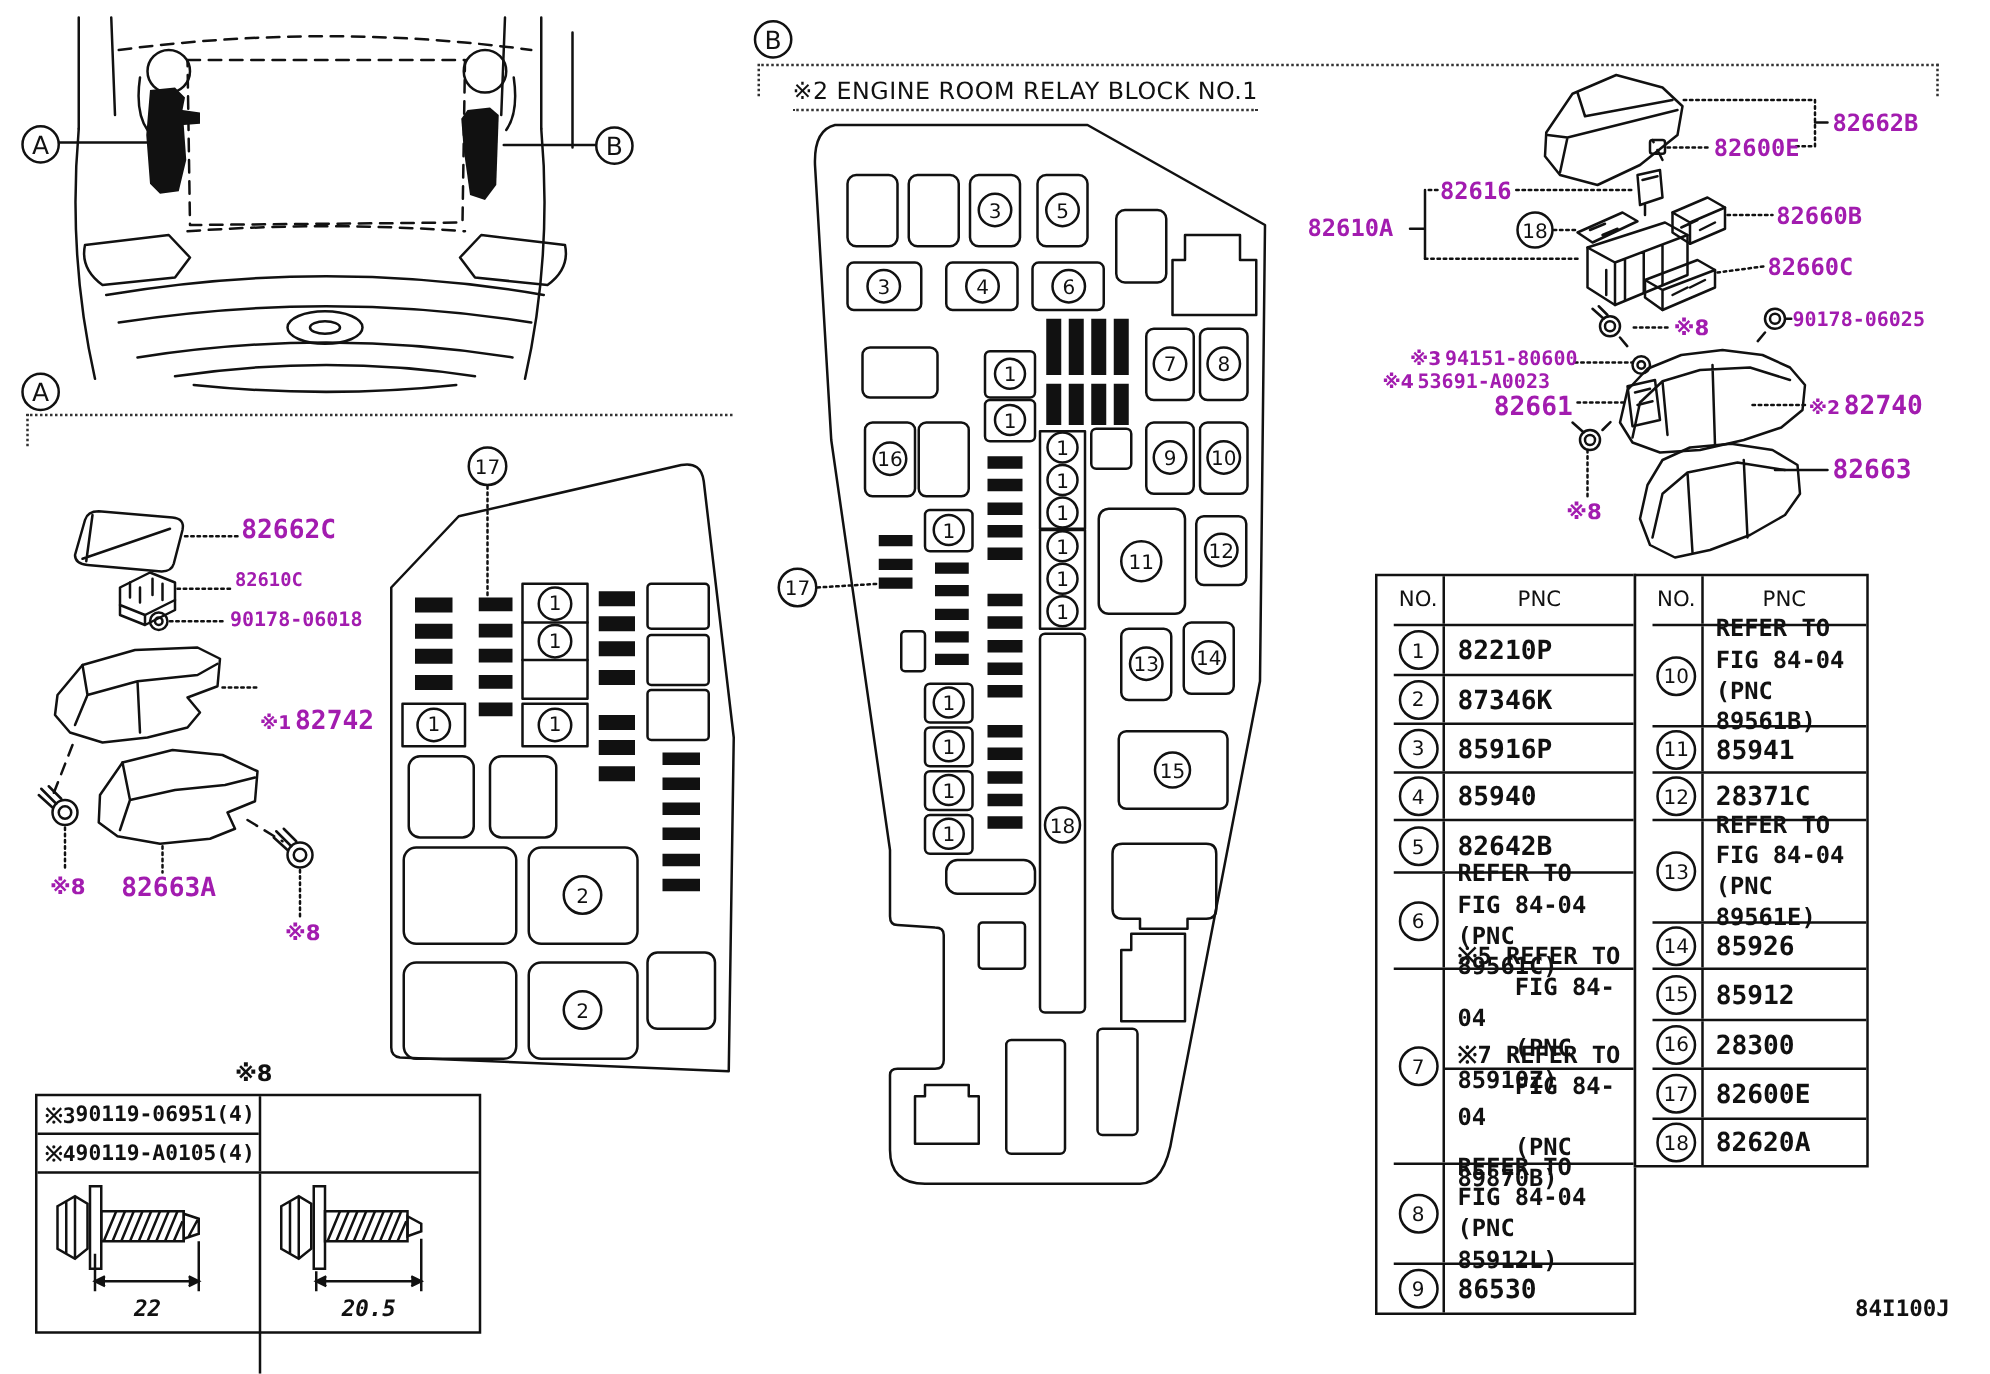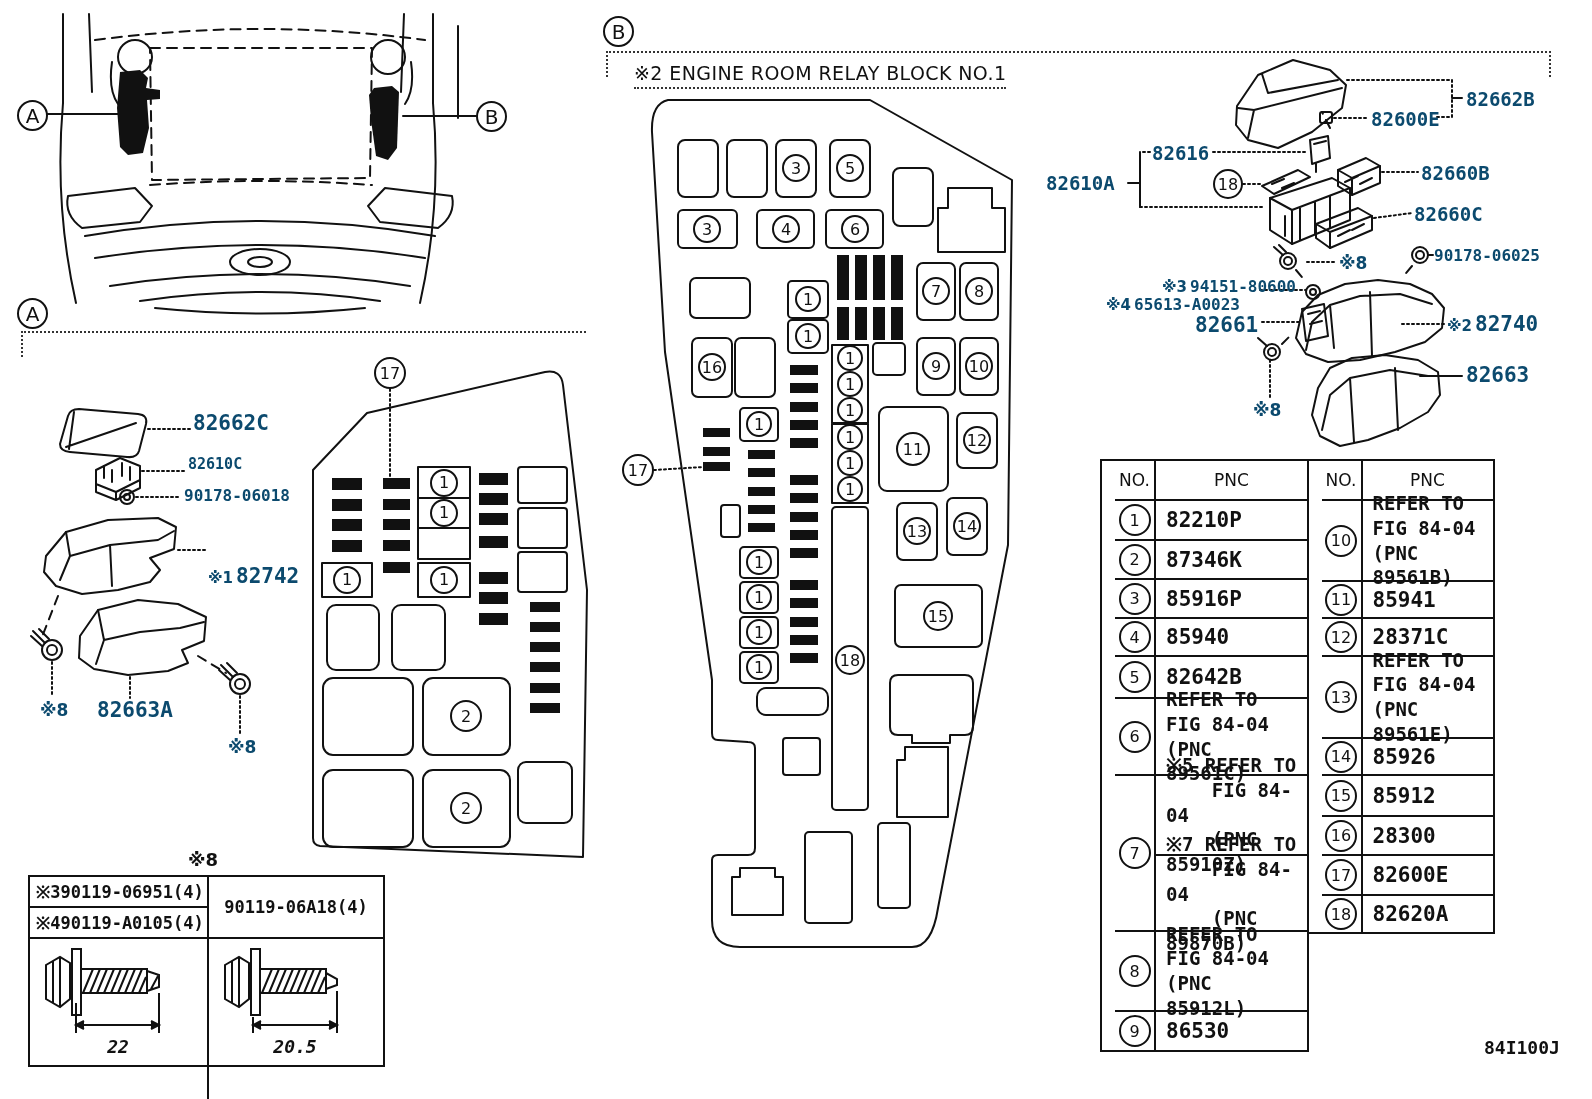--- a/index.html
+++ b/index.html
@@ -1,20 +1,20 @@
 <!DOCTYPE html>
 <html><head>
 <meta charset="utf-8">
 <style>
   html,body{margin:0;padding:0;background:#fff;}
   #page{position:relative;width:1592px;height:1099px;background:#fff;overflow:hidden;
         font-family:"DejaVu Sans",sans-serif;color:#111;}
   svg{position:absolute;left:0;top:0;}
   .art path,.art rect,.art circle,.art line,.art polyline,.art polygon{vector-effect:non-scaling-stroke;}
-  .lbl{position:absolute;white-space:nowrap;font:bold 19px "DejaVu Sans Mono",monospace;color:#0c4a6e;}
+  .lbl{position:absolute;white-space:nowrap;font:bold 19px "DejaVu Sans Mono",monospace;color:#a21caf;}
   .lbl .pre{font:bold 15px "DejaVu Sans",sans-serif;margin-right:3px;}
   .lbl-sm{font-size:16px;}
   .lbl-note{font:bold 17px "DejaVu Sans",sans-serif;}
   .marker{position:absolute;width:27px;height:27px;border:2px solid #111;border-radius:50%;
           display:flex;align-items:center;justify-content:center;
           font:20px "DejaVu Sans",sans-serif;background:#fff;}
   .bracket{position:absolute;border-top:2px dotted #333;}
   .bracket.bl{border-left:2px dotted #333;}
   .bracket.br{border-right:2px dotted #333;}
   .sec-title{position:absolute;font:19px "DejaVu Sans",sans-serif;letter-spacing:.4px;}
@@ -406,41 +406,40 @@
 <div class="lbl lbl-note" style="left:228px;top:737px;">※8</div>
 
 <div class="lbl" style="left:1466px;top:88px;">82662B</div>
 <div class="lbl" style="left:1371px;top:108px;">82600E</div>
 <div class="lbl" style="left:1152px;top:142px;">82616</div>
 <div class="lbl" style="left:1046px;top:172px;">82610A</div>
 <div class="lbl" style="left:1421px;top:162px;">82660B</div>
 <div class="lbl" style="left:1414px;top:203px;">82660C</div>
 <div class="lbl lbl-sm" style="left:1434px;top:246px;">90178-06025</div>
 <div class="lbl lbl-note" style="left:1339px;top:253px;">※8</div>
-<div class="lbl lbl-sm" style="left:1162px;top:277px;"><span class="pre">※3</span><span>94151-80600</span></div>
-<div class="lbl lbl-sm" style="left:1106px;top:295px;"><span class="pre">※4</span><span>65613-A0023</span></div>
+<div class="lbl lbl-sm" style="left:1128px;top:277px;"><span class="pre">※3</span><span>94151-80600</span></div>
+<div class="lbl lbl-sm" style="left:1106px;top:295px;"><span class="pre">※4</span><span>53691-A0023</span></div>
 <div class="lbl" style="left:1195px;top:313px;font-size:21px;">82661</div>
 <div class="lbl" style="left:1447px;top:312px;font-size:21px;"><span class="pre">※2</span><span>82740</span></div>
 <div class="lbl" style="left:1466px;top:363px;font-size:21px;">82663</div>
 <div class="lbl lbl-note" style="left:1253px;top:400px;">※8</div>
 
 <div class="bt-note">※8</div>
 <div class="bolt-table">
   <div class="bt-head">
     <div class="bt-c1">
       <div>
             <span class="pre">※3</span>
             <span>90119-06951(4)</span>
           </div>
       <div>
             <span class="pre">※4</span>
             <span>90119-A0105(4)</span>
           </div>
     </div>
-    <div class="bt-c2">90119-06A18(4)</div>
   </div>
   <div class="bt-body">
     <div class="bt-d1">
       <svg width="176" height="127" viewBox="0 0 176 127">
         <g stroke="#111" stroke-width="2" fill="none">
           <path d="M16,26 L30,18 L40,24 L40,60 L30,68 L16,60 Z M30,18 V68 M23,22 V64"></path>
           <rect x="42" y="10" width="9" height="66"></rect>
           <rect x="51" y="30" width="66" height="24"></rect>
           <path d="M53,54 L63,30 M60,54 L70,30 M67,54 L77,30 M74,54 L84,30 M81,54 L91,30 M88,54 L98,30 M95,54 L105,30 M102,54 L112,30 M109,54 L116,38"></path>
           <path d="M117,32 L129,36 L129,48 L117,52 Z M121,50 L128,37"></path>

